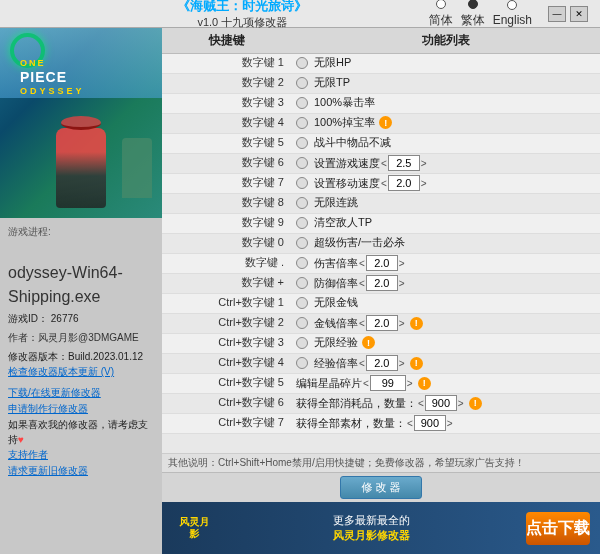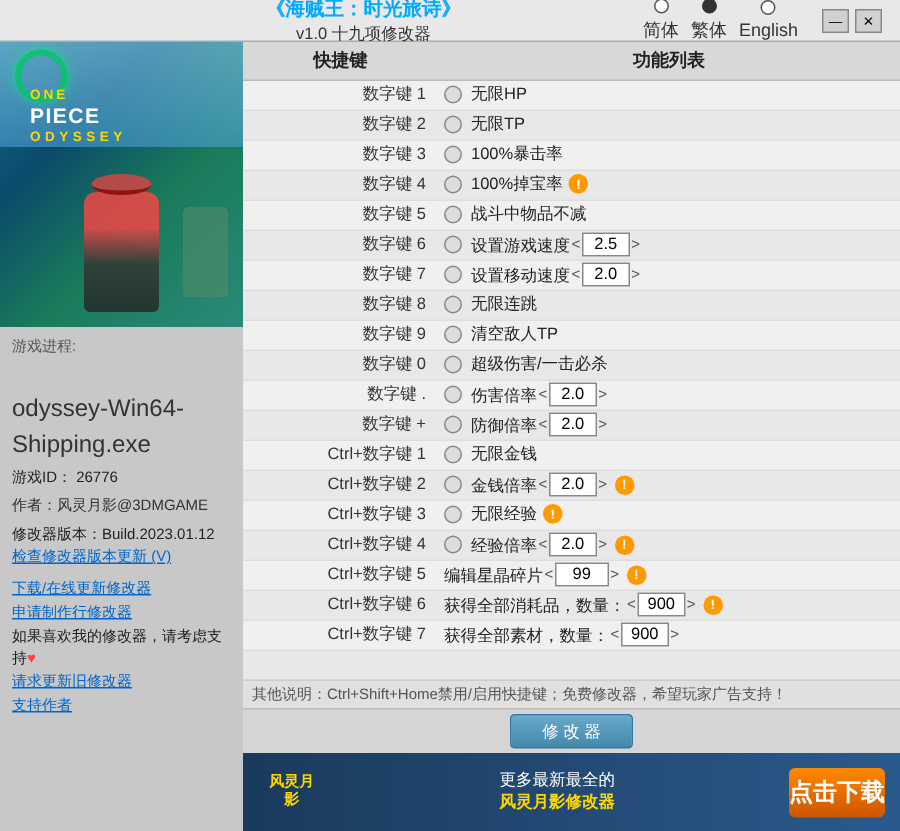--- a/index.html
+++ b/index.html
@@ -417,22 +417,22 @@
       <div class="build-line">
         <div>修改器版本：Build.2023.01.12</div>
         <a class="check-link">检查修改器版本更新 (V)</a>
       </div>
       <div class="links">
         <a class="check-link">下载/在线更新修改器</a>
         <a class="check-link">申请制作行修改器</a>
         <div>
           <span>如果喜欢我的修改器，请考虑支持</span><span class="heart">♥</span>
         </div>
+        <a class="check-link">支持作者</a>
         <a class="check-link">请求更新旧修改器</a>
-        <a class="check-link">支持作者</a>
       </div>
     </div>
   </div>
 
   <div id="right-panel">
 
     <div id="table-header">
       <div class="col-key">快捷键</div>
       <div class="col-func">功能列表</div>
     </div>

